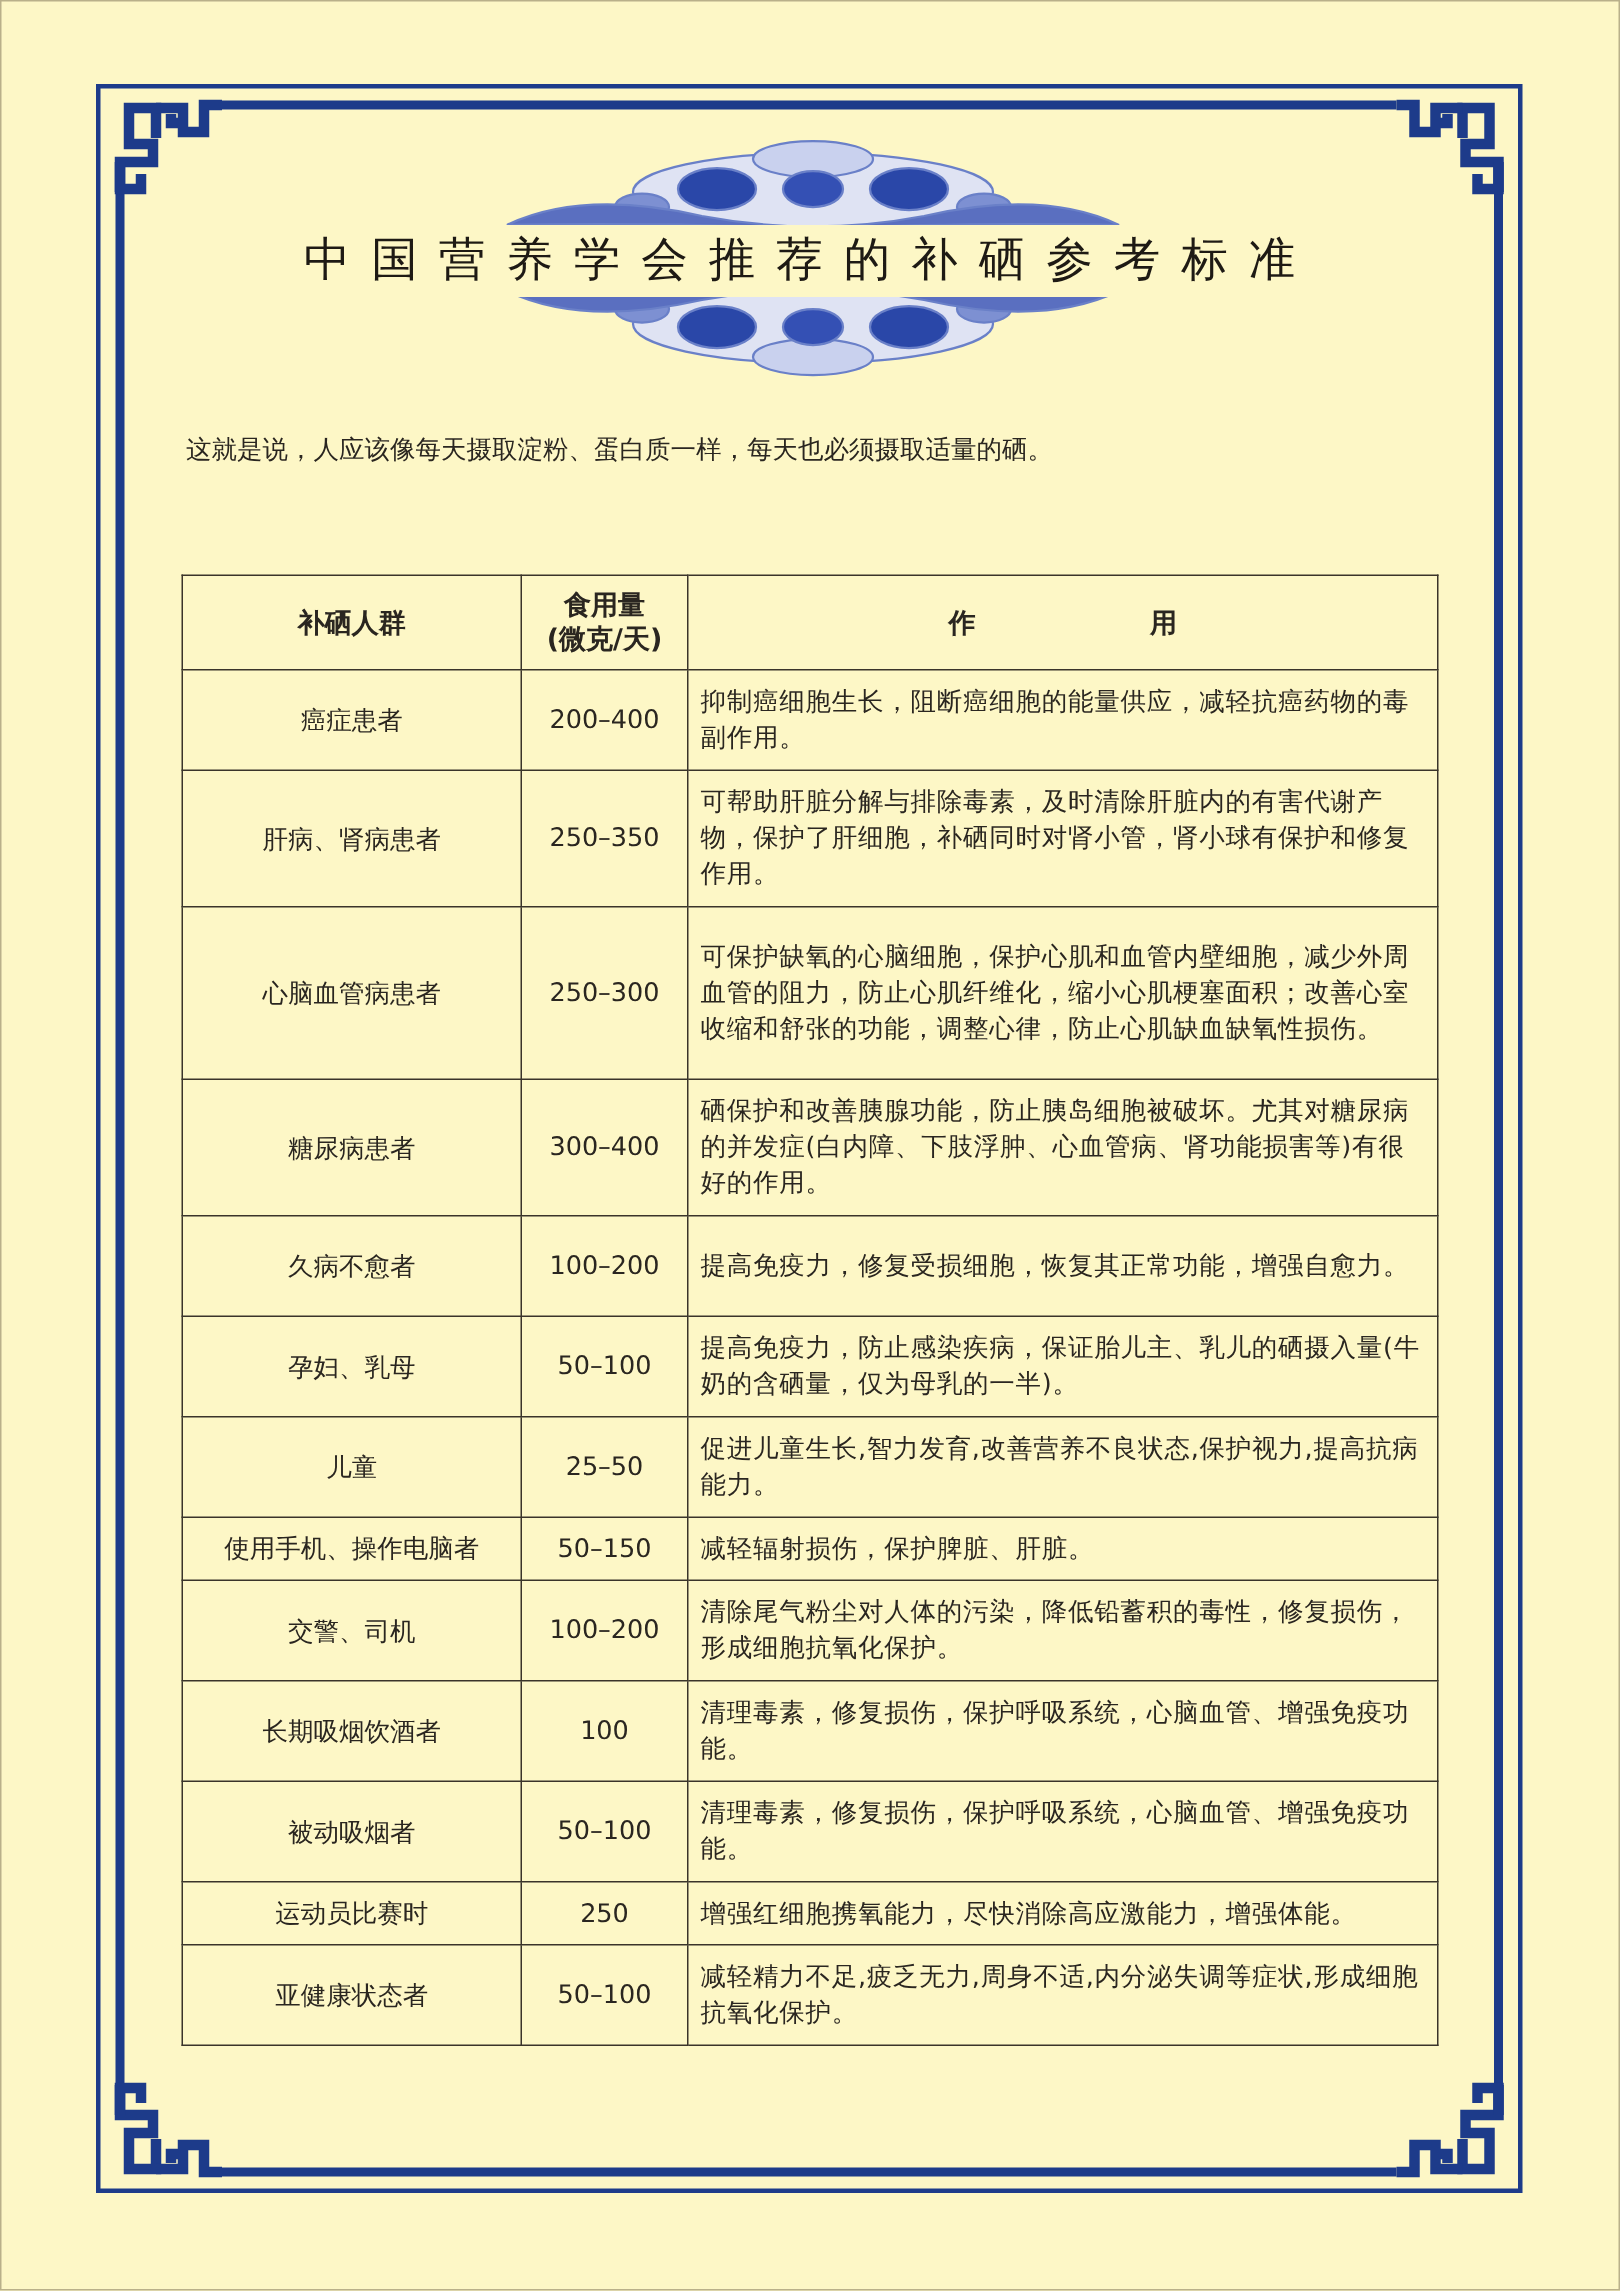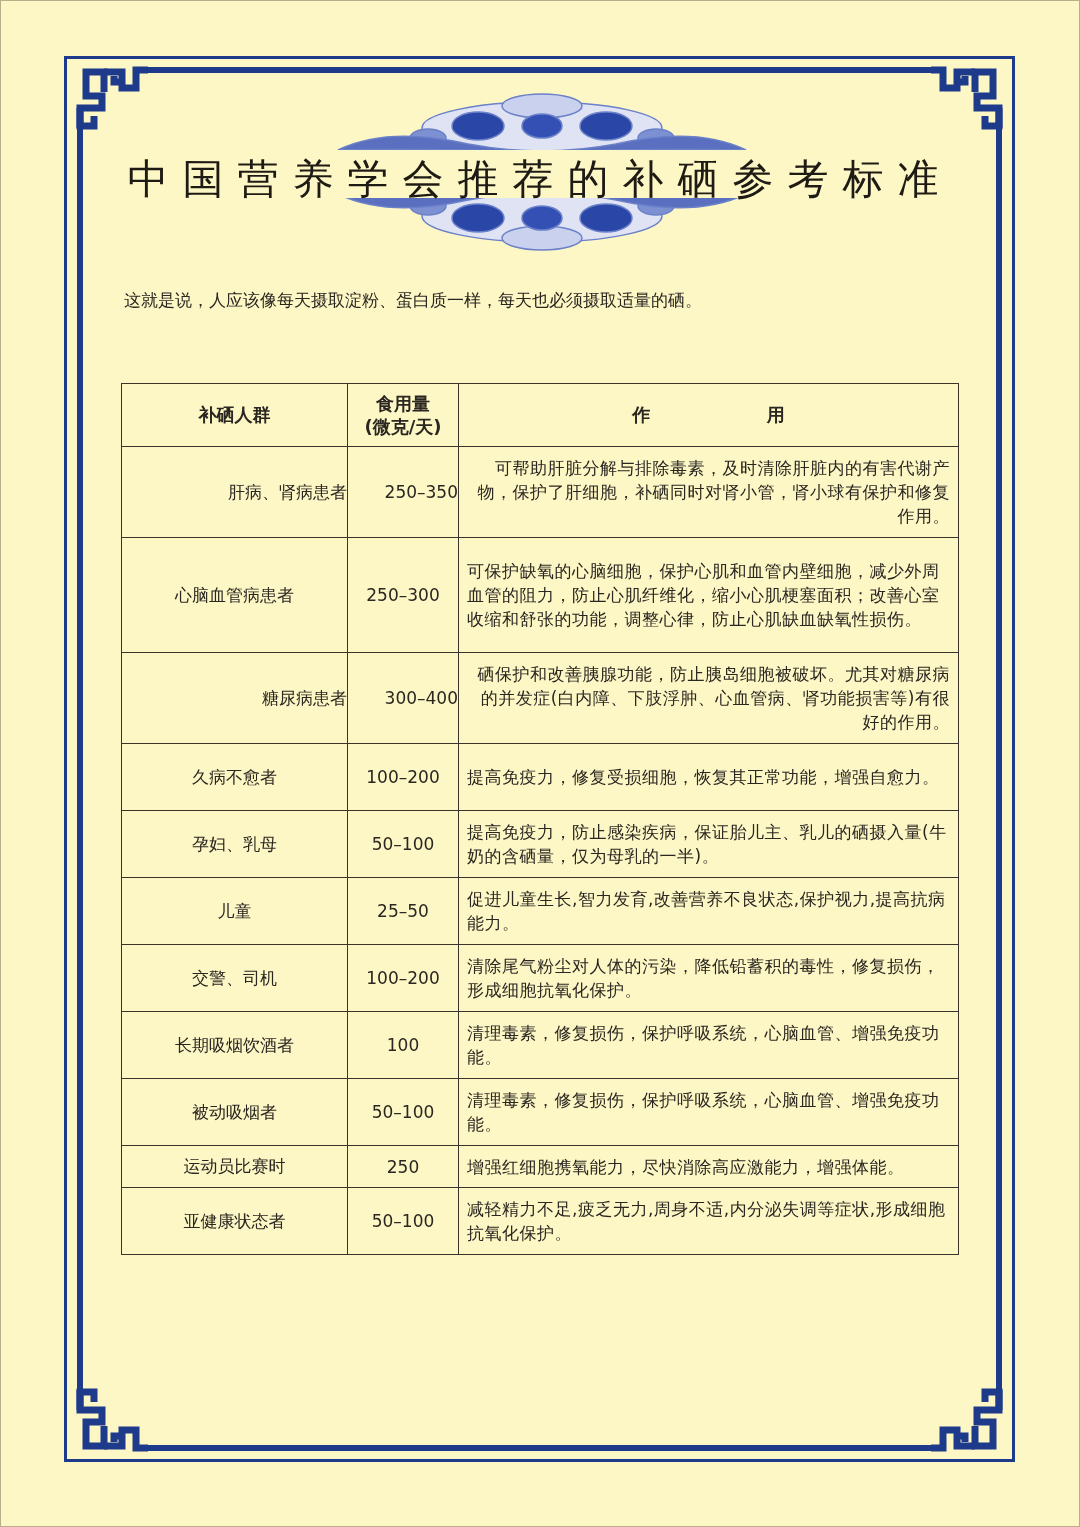--- a/index.html
+++ b/index.html
@@ -23,21 +23,21 @@
   }
   .frame-inner-svg {
     position: absolute; left: 64px; top: 56px; width: 951px; height: 1406px;
   }
   .ornament {
     position: absolute; left: 328px; top: 92px; width: 428px; height: 160px;
   }
   .title {
     position: absolute; left: 0; width: 1080px; top: 152px;
     text-align: center;
-    font-size: 41px; letter-spacing: 14px;
+    font-size: 31px; letter-spacing: 14px;
     color: #1e1a14;
     font-family: "DejaVu Sans", sans-serif;
   }
   .title-band {
     position: absolute; left: 232px; top: 150px; width: 616px; height: 48px;
     background: #fdf7c6;
   }
   .intro {
     position: absolute; left: 124px; top: 285px; width: 850px;
     font-size: 17px; line-height: 31px; color: #2a2620;
@@ -55,21 +55,21 @@
   }
   table.sel th {
     font-weight: bold; font-size: 18px; height: 62px;
   }
   .c1 { width: 225px; text-align: center; }
   .c2 { width: 110px; text-align: center; }
   .c3 { text-align: left; padding: 4px 8px !important; line-height: 24px; letter-spacing: 0.5px; }
   .hdr2 { line-height: 23px; }
   .effect-head { letter-spacing: 0; word-spacing: 110px; }
   tr.r2 td { height: 58px; }
-  tr.r3 td { height: 82px; text-align: right; }
+  tr.r3 td { height: 82px; }
   tr.r4 td { height: 106px; }
   tr.r1 td { height: 33px; }
 </style>
 </head>
 <body>
 
 <div class="page-edge"></div>
 
 <div class="frame-outer"></div>
 
@@ -145,20 +145,25 @@
     <tr>
       <th class="c1">补硒人群</th>
       <th class="c2 hdr2">
         <div>食用量</div>
         <div>(微克/天)</div>
       </th>
       <th class="effect-head">作 用</th>
     </tr>
   </thead>
   <tbody>
+    <tr class="r2">
+      <td class="c1">癌症患者</td>
+      <td class="c2">200–400</td>
+      <td class="c3">抑制癌细胞生长，阻断癌细胞的能量供应，减轻抗癌药物的毒副作用。</td>
+    </tr>
     <tr class="r3">
       <td class="c1">肝病、肾病患者</td>
       <td class="c2">250–350</td>
       <td class="c3">可帮助肝脏分解与排除毒素，及时清除肝脏内的有害代谢产物，保护了肝细胞，补硒同时对肾小管，肾小球有保护和修复作用。</td>
     </tr>
     <tr class="r4">
       <td class="c1">心脑血管病患者</td>
       <td class="c2">250–300</td>
       <td class="c3">可保护缺氧的心脑细胞，保护心肌和血管内壁细胞，减少外周血管的阻力，防止心肌纤维化，缩小心肌梗塞面积；改善心室收缩和舒张的功能，调整心律，防止心肌缺血缺氧性损伤。</td>
     </tr>
@@ -175,20 +180,25 @@
     <tr class="r2">
       <td class="c1">孕妇、乳母</td>
       <td class="c2">50–100</td>
       <td class="c3">提高免疫力，防止感染疾病，保证胎儿主、乳儿的硒摄入量(牛奶的含硒量，仅为母乳的一半)。</td>
     </tr>
     <tr class="r2">
       <td class="c1">儿童</td>
       <td class="c2">25–50</td>
       <td class="c3">促进儿童生长,智力发育,改善营养不良状态,保护视力,提高抗病能力。</td>
     </tr>
+    <tr class="r1">
+      <td class="c1">使用手机、操作电脑者</td>
+      <td class="c2">50–150</td>
+      <td class="c3">减轻辐射损伤，保护脾脏、肝脏。</td>
+    </tr>
     <tr class="r2">
       <td class="c1">交警、司机</td>
       <td class="c2">100–200</td>
       <td class="c3">清除尾气粉尘对人体的污染，降低铅蓄积的毒性，修复损伤，形成细胞抗氧化保护。</td>
     </tr>
     <tr class="r2">
       <td class="c1">长期吸烟饮酒者</td>
       <td class="c2">100</td>
       <td class="c3">清理毒素，修复损伤，保护呼吸系统，心脑血管、增强免疫功能。</td>
     </tr>

